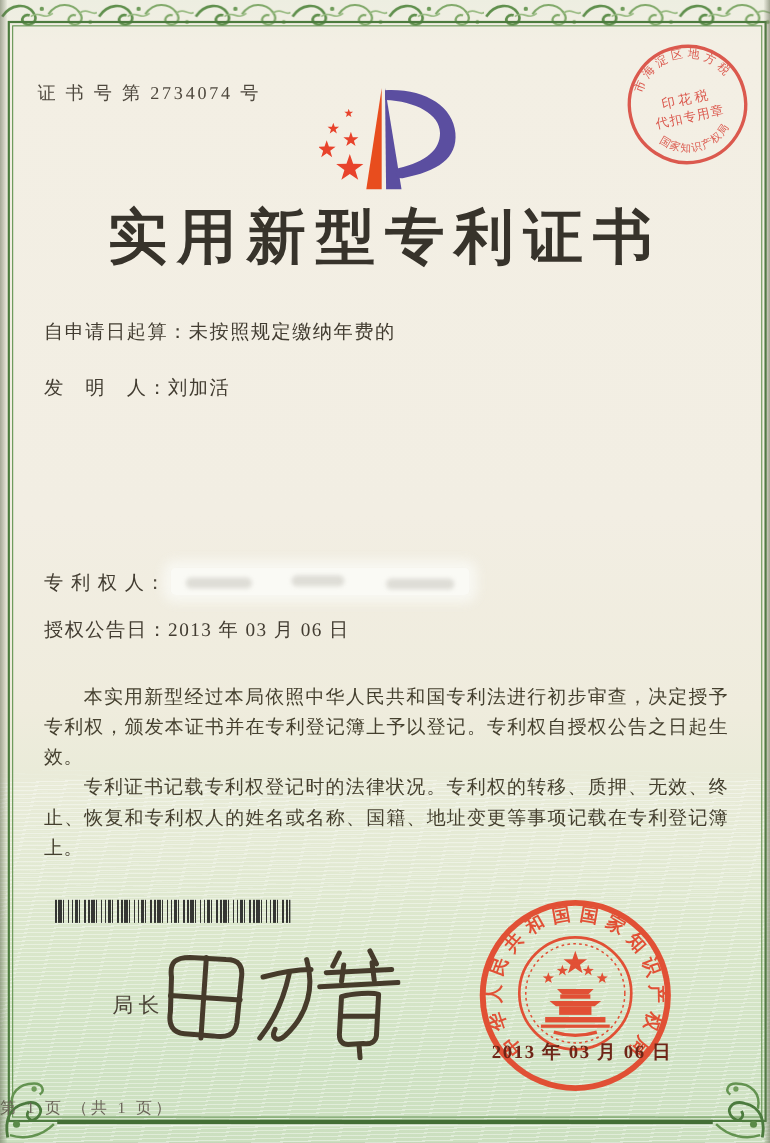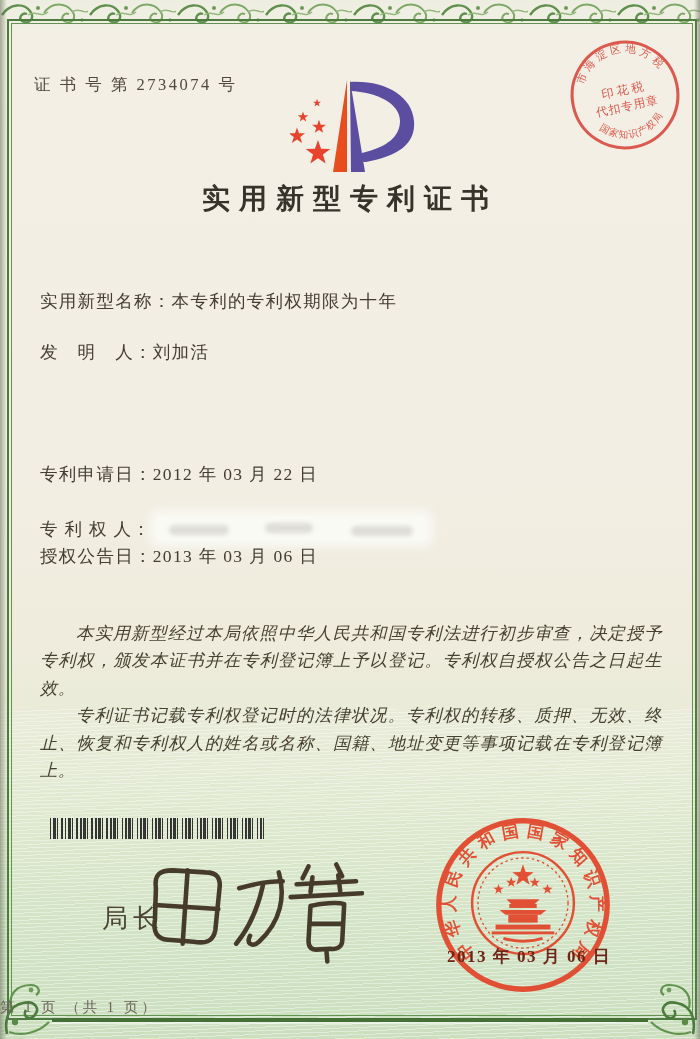--- a/index.html
+++ b/index.html
@@ -34,48 +34,48 @@
   .corner{position:absolute;z-index:4;}
   .corner-left{left:1px;bottom:1px;}
   .corner-right{right:1px;bottom:1px;transform:scaleX(-1);}
   
   .cert-no{position:absolute;left:34px;top:74px;font-size:16.5px;letter-spacing:2.5px;
     color:#4e483e;z-index:5;}
   .tax-stamp{position:absolute;left:564px;top:34px;width:122px;height:122px;
     transform:rotate(-12deg);opacity:.88;z-index:5;}
   .sipo-logo{position:absolute;left:290px;top:76px;width:150px;height:102px;z-index:5;}
   .title{position:absolute;left:0;top:180px;width:100%;margin:0;text-align:center;
-    font-size:28px;font-weight:700;letter-spacing:9px;color:#37332b;z-index:5;}
+    font-size:54px;font-weight:700;letter-spacing:9px;color:#37332b;z-index:5;}
   
   .field{position:absolute;left:40px;font-size:17.5px;color:#423c31;
     letter-spacing:1.3px;white-space:nowrap;z-index:5;}
-  .f0{top:289px}.f1{top:340px}.f2{top:407px}.f3{top:462px}.f4{top:517px}.f5{top:544px}
+  .f0{top:289px}.f1{top:340px}.f2{top:407px}.f3{top:462px}.f4{top:517px}.f5{top:560px}
   .redacted{display:inline-block;vertical-align:middle;width:272px;height:25px;
     margin-left:4px;border-radius:5px;position:relative;top:-2px;
     background:rgba(250,250,246,.96);
     box-shadow:0 0 10px 7px rgba(248,248,243,.9);}
   .redacted i{position:absolute;display:block;height:10px;border-radius:5px;
     background:rgba(150,148,138,.28);filter:blur(2px);}
   .redacted i:nth-child(1){left:14px;top:9px;width:60px;}
   .redacted i:nth-child(2){left:110px;top:7px;width:48px;}
   .redacted i:nth-child(3){left:196px;top:10px;width:62px;}
   
   .body-text{position:absolute;left:40px;width:622px;top:620px;z-index:5;
     font-size:17.2px;line-height:27.4px;color:#45402f;letter-spacing:.6px;
     text-align:justify;}
-  .body-text p{margin:0;text-indent:2.1em;font-style:italic;}
+  .body-text p{margin:0;text-indent:2.1em;}
   
   .barcode{position:absolute;left:50px;top:818px;width:214px;height:21px;z-index:5;
     opacity:.88;
     background-image:repeating-linear-gradient(90deg,
       #1d1d1d 0 1.5px, transparent 1.5px 3px,
       #1d1d1d 3px 6px, transparent 6px 7px,
       #1d1d1d 7px 8px, transparent 8px 11.5px,
       #1d1d1d 11.5px 13px, transparent 13px 15px);}
-  .sig-label{position:absolute;left:102px;top:901px;font-size:26px;letter-spacing:5px;
+  .sig-label{position:absolute;left:102px;top:901px;font-size:19px;letter-spacing:5px;
     color:#4b4437;z-index:5;}
   .signature{position:absolute;left:146px;top:858px;width:218px;height:106px;z-index:5;}
   .big-seal{position:absolute;left:430px;top:812px;width:186px;height:186px;z-index:5;
     opacity:.93;}
   .seal-date{position:absolute;left:447px;top:945px;font-size:17px;font-weight:700;
     letter-spacing:1.5px;color:#6e2517;z-index:6;}
   .page-footer{position:absolute;left:0;top:998px;width:100%;text-align:left;
     font-size:14.5px;letter-spacing:3px;color:#6a6458;z-index:5;}
   svg text{font-family:"Liberation Serif","DejaVu Serif",serif;}
 </style>
@@ -150,27 +150,24 @@
       <use href="#star" transform="translate(7,60) scale(0.85)"></use>
       <use href="#star" transform="translate(29,51) scale(0.72)"></use>
       <use href="#star" transform="translate(13,41) scale(0.55)"></use>
       <use href="#star" transform="translate(27,27) scale(0.42)"></use>
     </g>
   </svg>
 
   <h1 class="title">实用新型专利证书</h1>
 
   <div class="field f0">
-    <span>实用新型名称：</span><span>本专利的专利权期限为十年</span>
+    <span>自申请日起算：</span><span>未按照规定缴纳年费的</span>
   </div>
   <div class="field f1">
     <span>发　明　人：</span><span>刘加活</span>
-  </div>
-  <div class="field f3">
-    <span>专利申请日：</span><span>2012 年 03 月 22 日</span>
   </div>
   <div class="field f4">
     <span>专 利 权 人：</span><span class="redacted"><i></i><i></i><i></i></span>
   </div>
   <div class="field f5">
     <span>授权公告日：</span><span>2013 年 03 月 06 日</span>
   </div>
 
   <div class="body-text">
     <p>本实用新型经过本局依照中华人民共和国专利法进行初步审查，决定授予专利权，颁发本证书并在专利登记簿上予以登记。专利权自授权公告之日起生效。</p>

